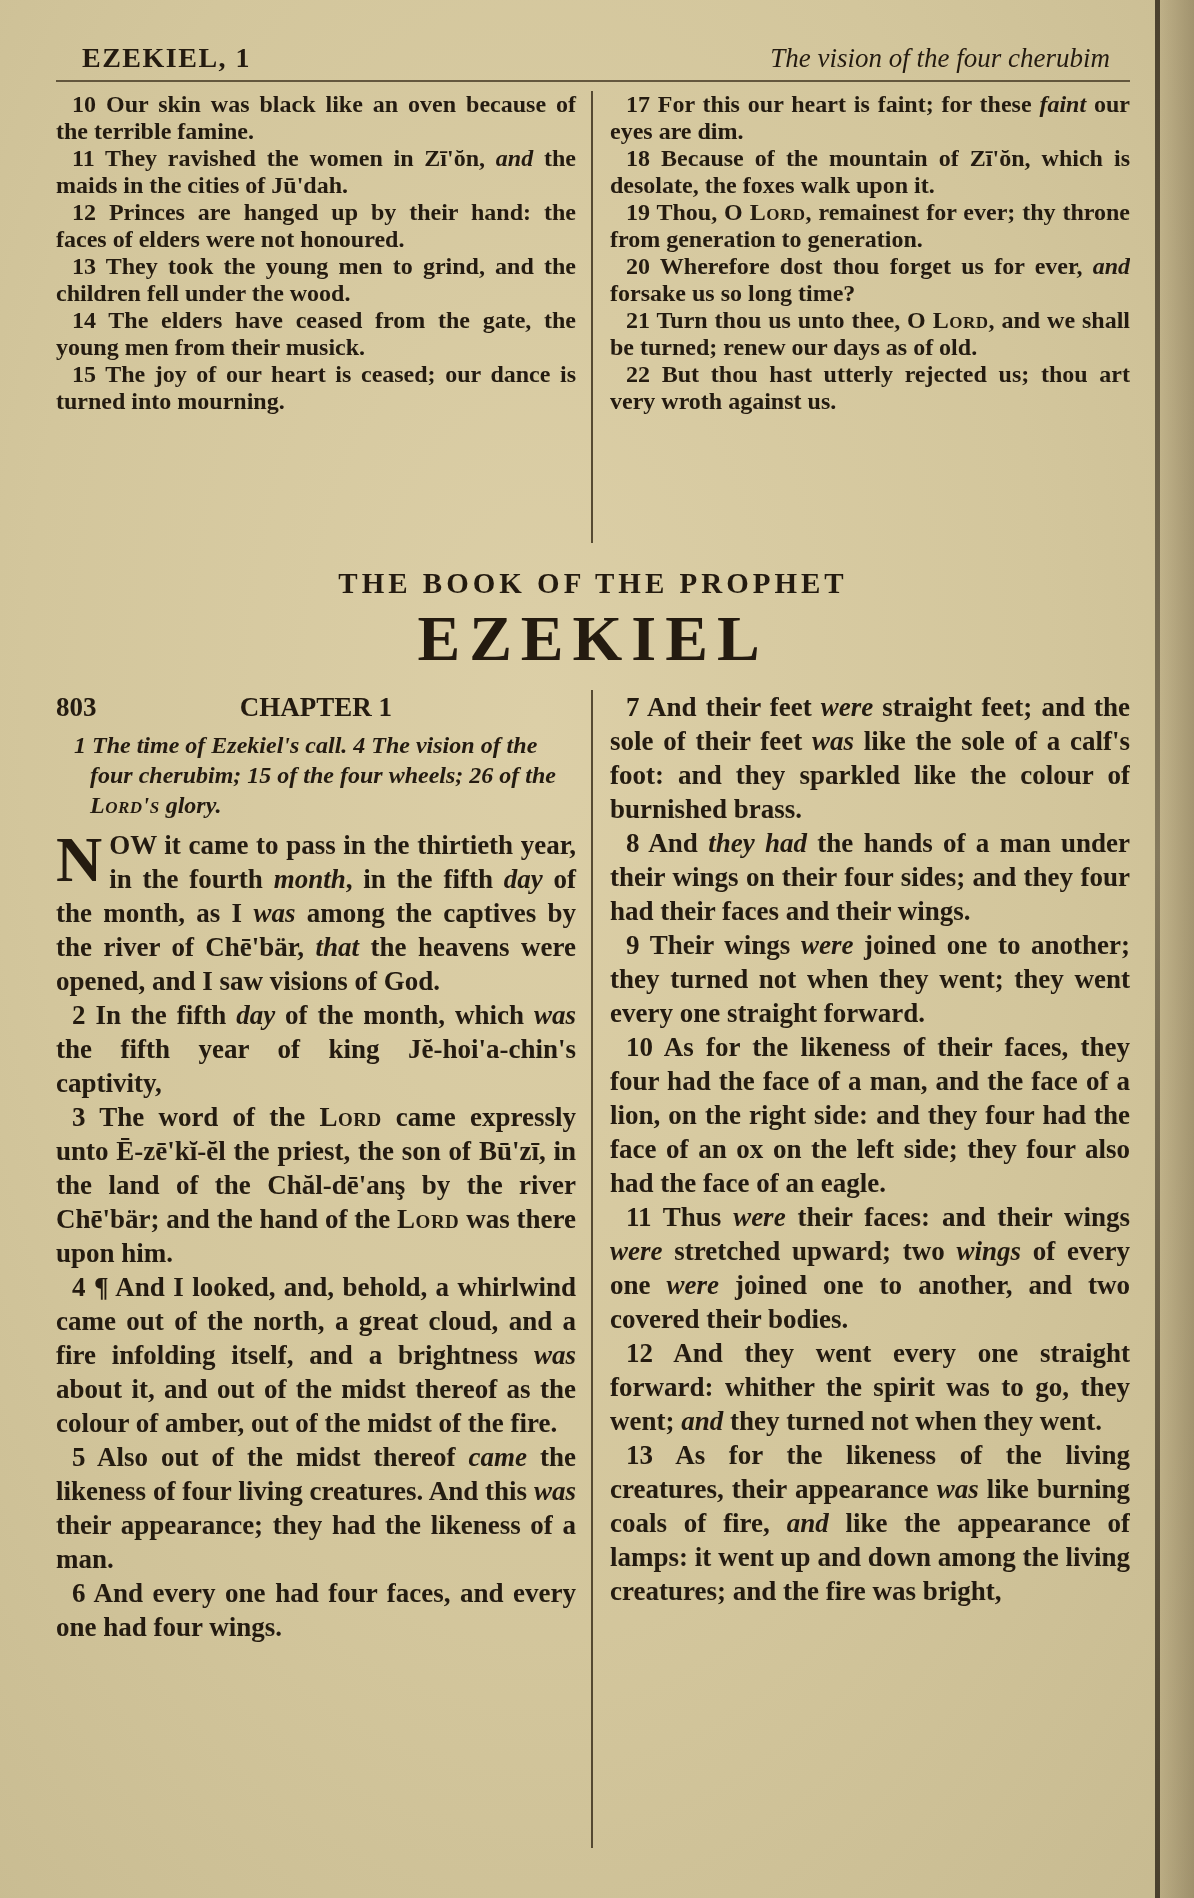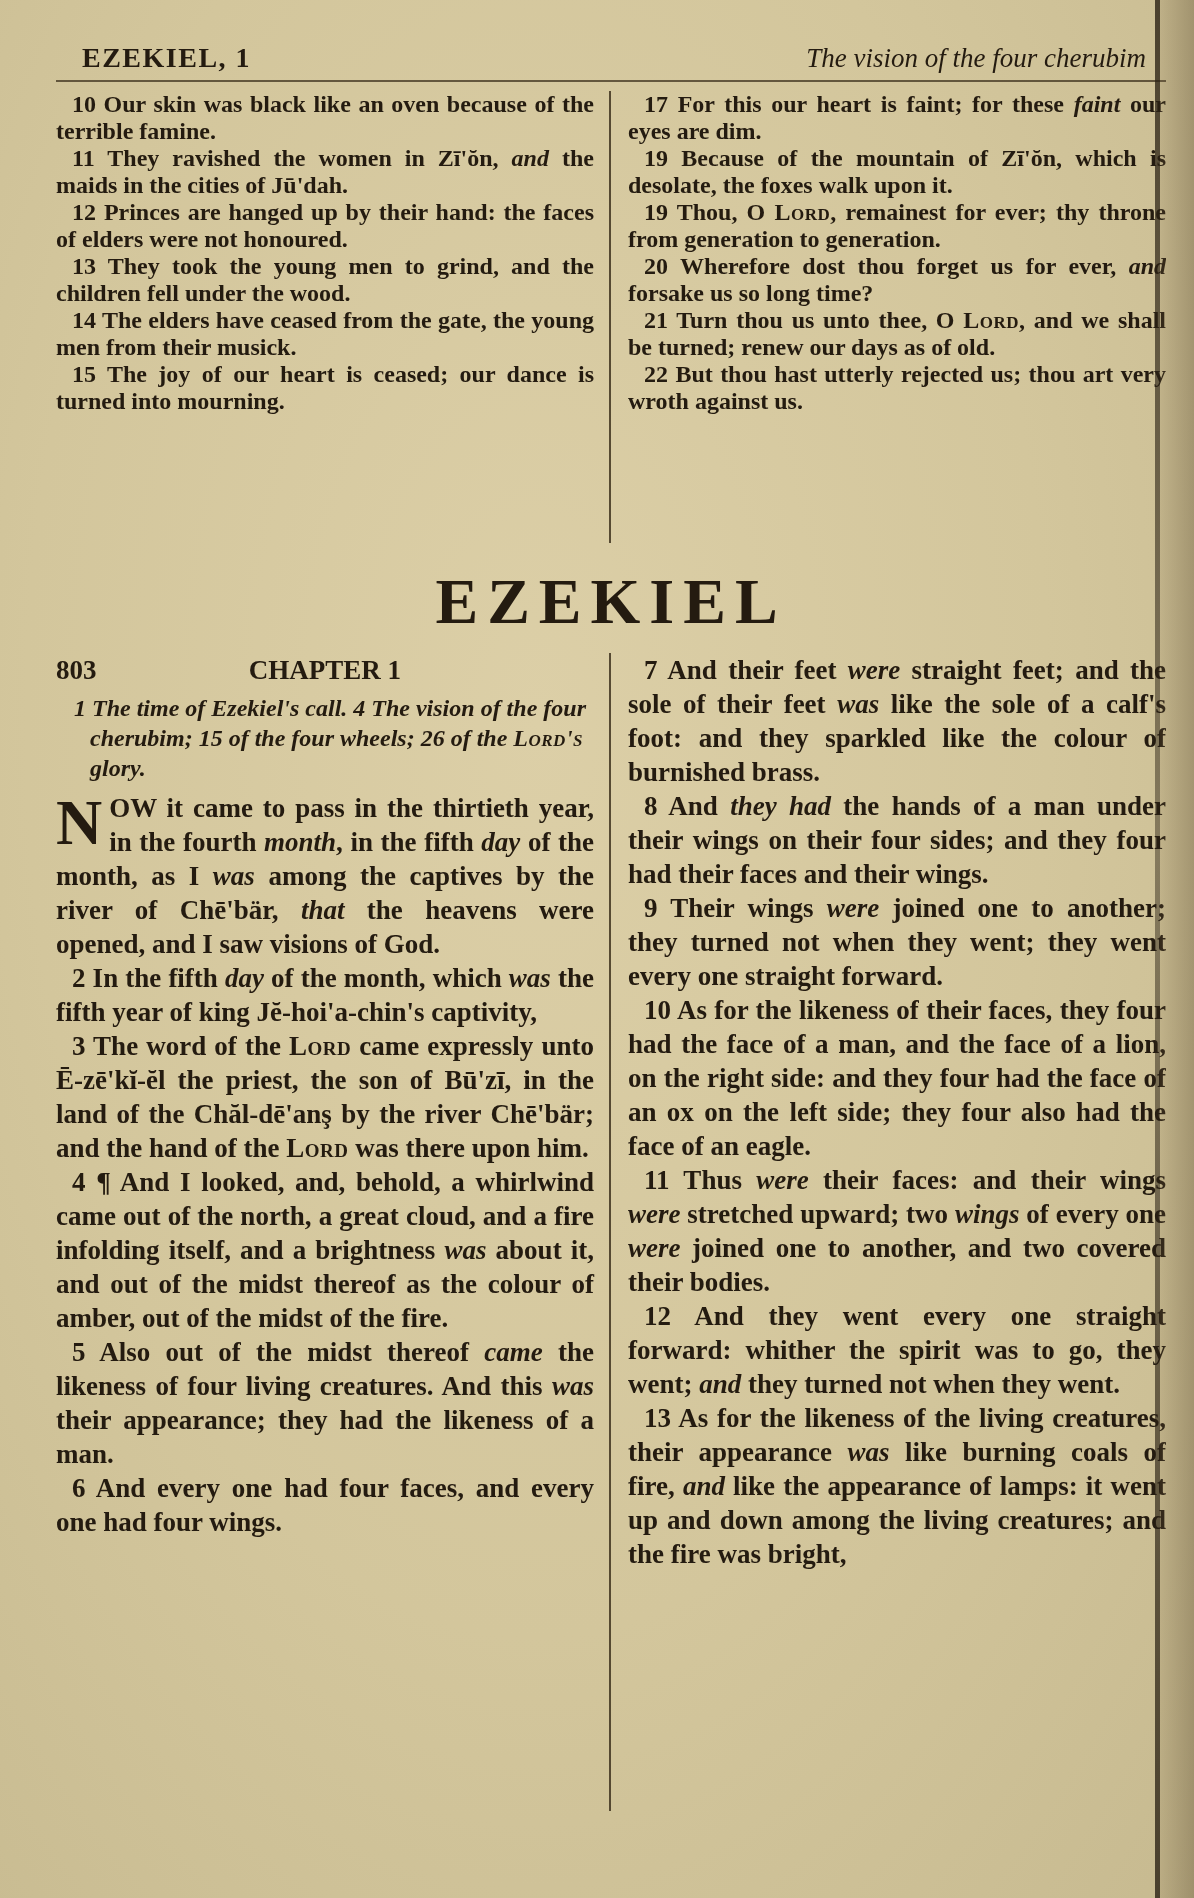--- a/index.html
+++ b/index.html
@@ -8,21 +8,21 @@
     font-family: "Liberation Serif", "DejaVu Serif", serif;
     width: 1194px;
   }
   .page {
     position: relative;
     width: 1194px;
     height: 1898px;
     overflow: hidden;
     color: var(--ink, #241b10);
     background: radial-gradient(ellipse at 45% 38%, #dccfa7 0%, var(--paper, #d3c69c) 55%, #c7ba90 100%);
-    padding: 42px 28px 0 56px;
+    padding: 42px 64px 0 56px;
   }
   
   .scan-edge {
     position: absolute; top: 0; bottom: 0; right: 34px; width: 5px;
     background: linear-gradient(to bottom, rgba(42,33,20,.8), rgba(42,33,20,.45) 45%, rgba(42,33,20,.8));
   }
   .page::after {
     content: ""; position: absolute; top: 0; bottom: 0; right: 0; width: 34px;
     background: linear-gradient(to right, rgba(125,105,70,.18), rgba(92,76,48,.38));
     pointer-events: none;
@@ -99,29 +99,30 @@
     <div class="col left">
         <p class="verse"><span>10 Our skin was black like an oven because of the terrible famine.</span></p>
         <p class="verse"><span>11 They ravished the women in Zī'ŏn, </span><span class="it">and</span><span> the maids in the cities of Jū'dah.</span></p>
         <p class="verse"><span>12 Princes are hanged up by their hand: the faces of elders were not honoured.</span></p>
         <p class="verse"><span>13 They took the young men to grind, and the children fell under the wood.</span></p>
         <p class="verse"><span>14 The elders have ceased from the gate, the young men from their musick.</span></p>
         <p class="verse"><span>15 The joy of our heart is ceased; our dance is turned into mourning.</span></p>
       </div>
     <div class="col right">
         <p class="verse"><span>17 For this our heart is faint; for these </span><span class="it">faint</span><span> our eyes are dim.</span></p>
-        <p class="verse"><span>19 Because of the mountain of Zī'ŏn, which is desolate, the foxes walk upon it.</span></p>
+        <p class="verse"><span>18 Because of the mountain of Zī'ŏn, which is desolate, the foxes walk upon it.</span></p>
         <p class="verse"><span>19 Thou, O </span><span class="sc">Lord</span><span>, remainest for ever; thy throne from generation to generation.</span></p>
         <p class="verse"><span>20 Wherefore dost thou forget us for ever, </span><span class="it">and</span><span> forsake us so long time?</span></p>
         <p class="verse"><span>21 Turn thou us unto thee, O </span><span class="sc">Lord</span><span>, and we shall be turned; renew our days as of old.</span></p>
         <p class="verse"><span>22 But thou hast utterly rejected us; thou art very wroth against us.</span></p>
       </div>
   </section>
 
   <div class="book-heading">
+    <div class="kicker">THE BOOK OF THE PROPHET</div>
     <h1 class="book-title">EZEKIEL</h1>
   </div>
 
   <section class="two-col bottom">
     <div class="col left">
       <div class="chapter-row">
         <span class="col-num">803</span>
         <span class="chapter-label">CHAPTER 1</span>
       </div>
       <div>

